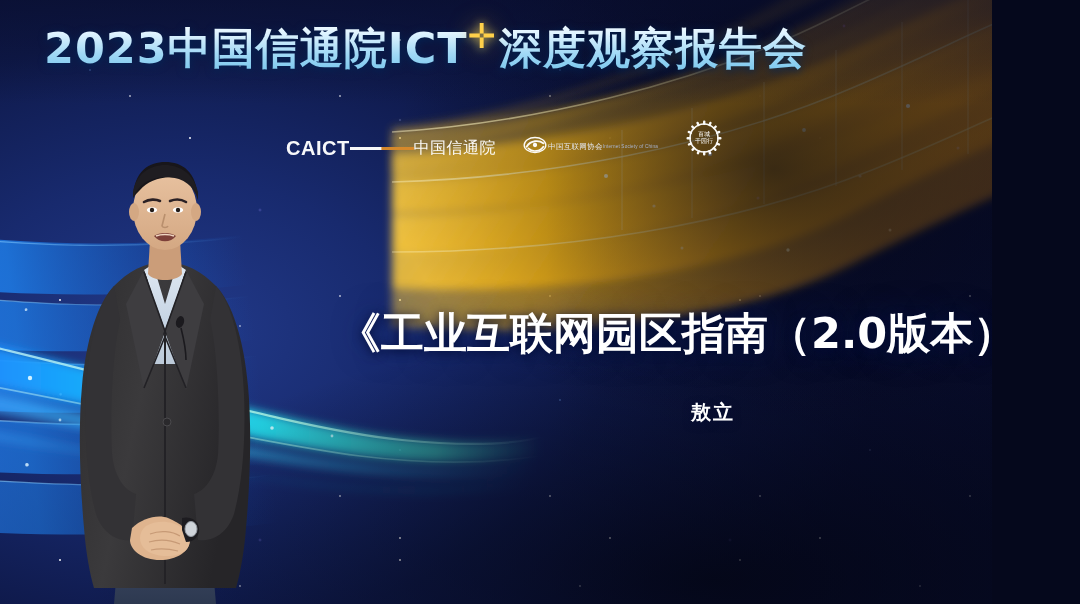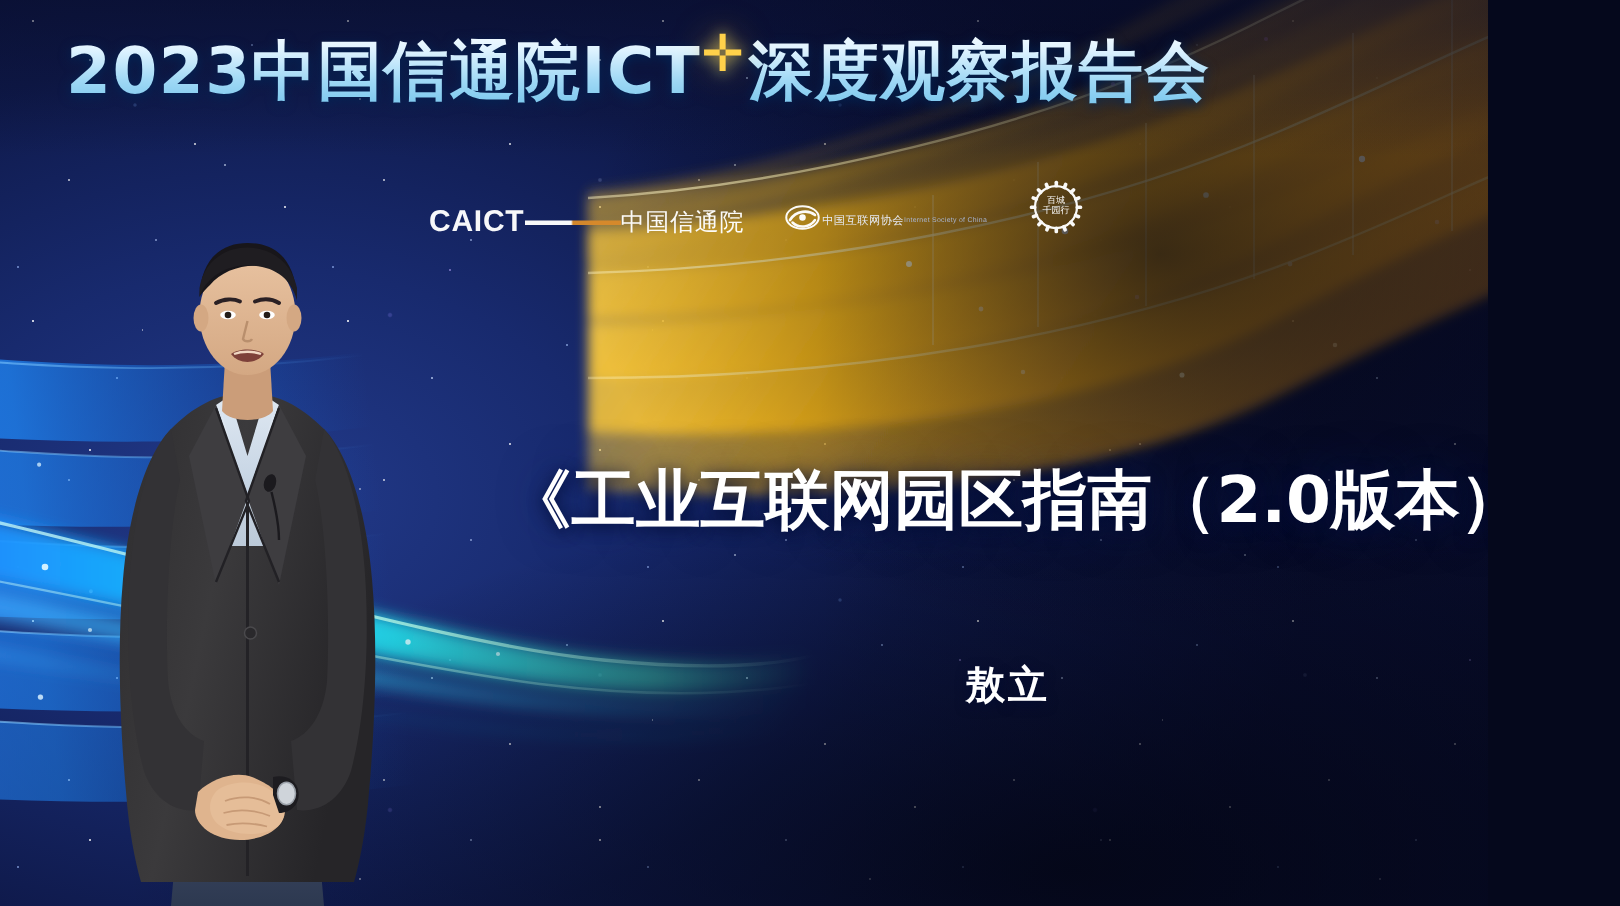--- a/index.html
+++ b/index.html
@@ -170,28 +170,27 @@
     font-size:43px;
     font-weight:bold;
     color:#ffffff;
     letter-spacing:0px;
     white-space:nowrap;
     font-family:"DejaVu Sans", sans-serif;
     text-shadow:0 2px 10px rgba(0,10,50,.9), 0 0 30px rgba(10,30,90,.7);
   }
   .speaker-name {
     position:absolute;
-    left:644px; top:399px;
-    font-size:26px;
+    left:691px; top:399px;
+    font-size:20px;
     font-weight:bold;
     color:#ffffff;
     letter-spacing:2px;
     font-family:"DejaVu Sans", sans-serif;
     text-shadow:0 2px 8px rgba(0,10,50,.9);
-    margin-top:40px;
   }
 
   
   .speaker {
     position:absolute;
     left:40px; bottom:0;
     width:250px; height:450px;
     pointer-events:none;
   }
   .speaker svg { display:block; width:100%; height:100%; }

